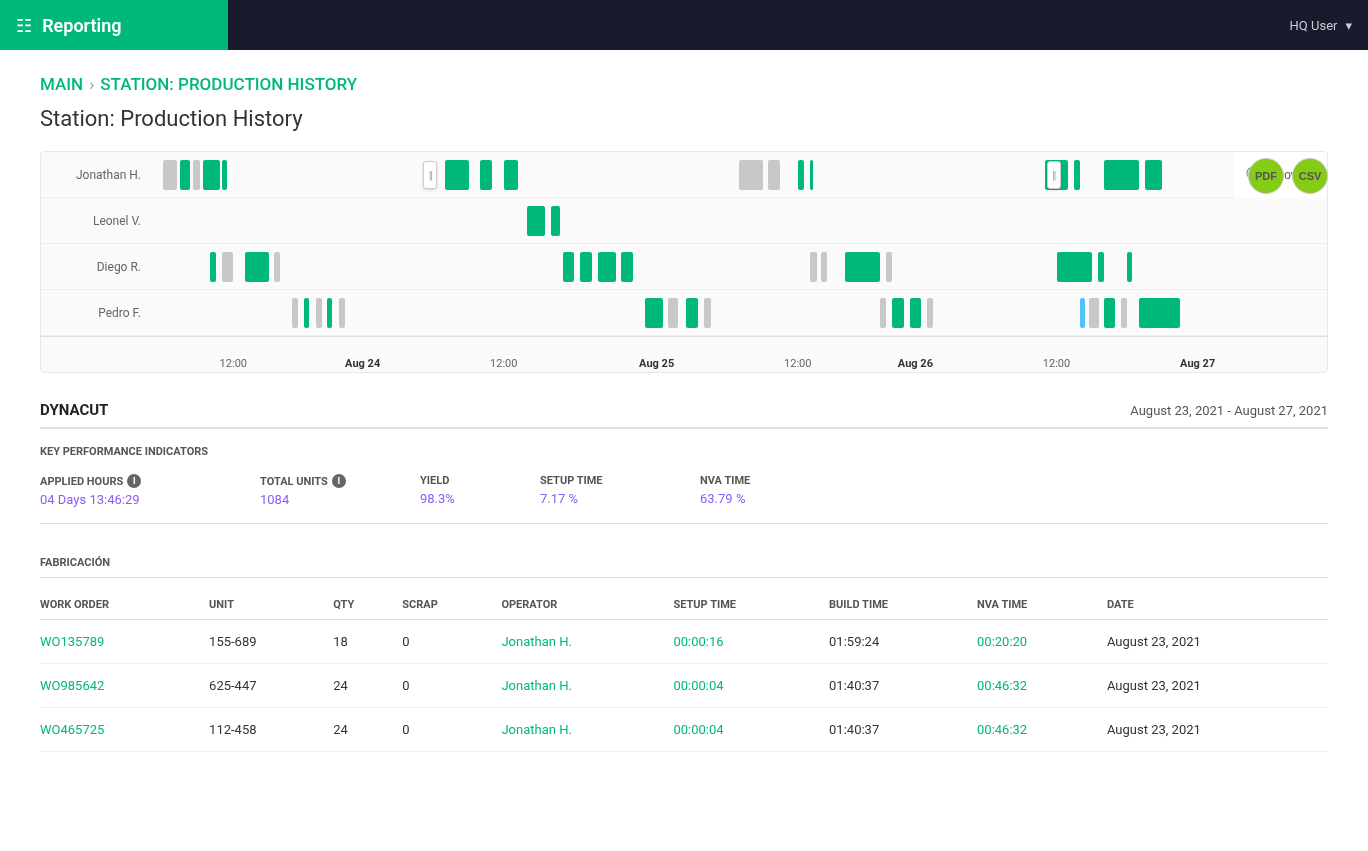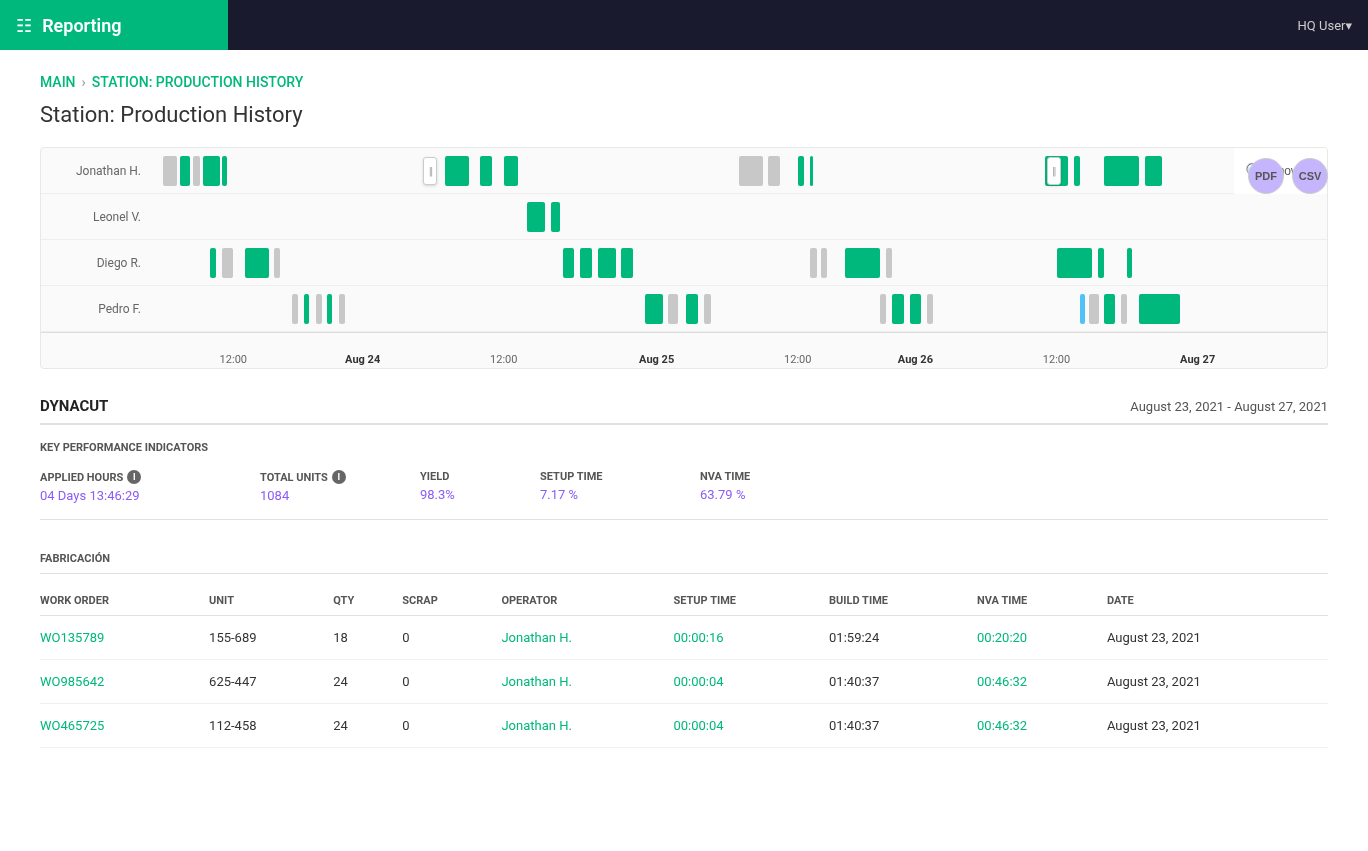--- a/index.html
+++ b/index.html
@@ -22,38 +22,39 @@
       align-items: center;
       gap: 10px;
       padding: 0 16px;
       margin-left: -16px;
     }
     .topnav-logo .icon { color: #fff; font-size: 18px; }
     .topnav-logo .title { color: #fff; font-size: 18px; font-weight: 600; }
     .topnav-right {
       display: flex;
       align-items: center;
+      gap: 8px;
       color: #ccc;
       font-size: 13px;
     }
     .topnav-right .chevron { color: #ccc; }
 
     
     .main-content {
       padding: 24px 40px;
       max-width: 1368px;
     }
 
     
     .breadcrumb {
       display: flex;
       align-items: center;
       gap: 6px;
       margin-bottom: 12px;
-      font-size: 14px;
+      font-size: 17px;
     }
     .breadcrumb-main { color: #00b87c; font-weight: 500; cursor: pointer; }
     .breadcrumb-sep { color: #999; }
     .breadcrumb-current { color: #00b87c; font-weight: 500; text-transform: uppercase; }
 
     
     .page-title {
       font-size: 22px;
       font-weight: 400;
       color: #333;
@@ -72,21 +73,21 @@
       border: 1px solid #ccc;
       border-radius: 50%;
       width: 36px;
       height: 36px;
       display: flex;
       align-items: center;
       justify-content: center;
       font-size: 11px;
       font-weight: 600;
       cursor: pointer;
-      background: #c4b5fd;
+      background: #84cc16;
       color: #555;
     }
 
     
     .gantt-container {
       border: 1px solid #e8e8e8;
       border-radius: 4px;
       background: #fafafa;
       margin-bottom: 24px;
       overflow: hidden;

